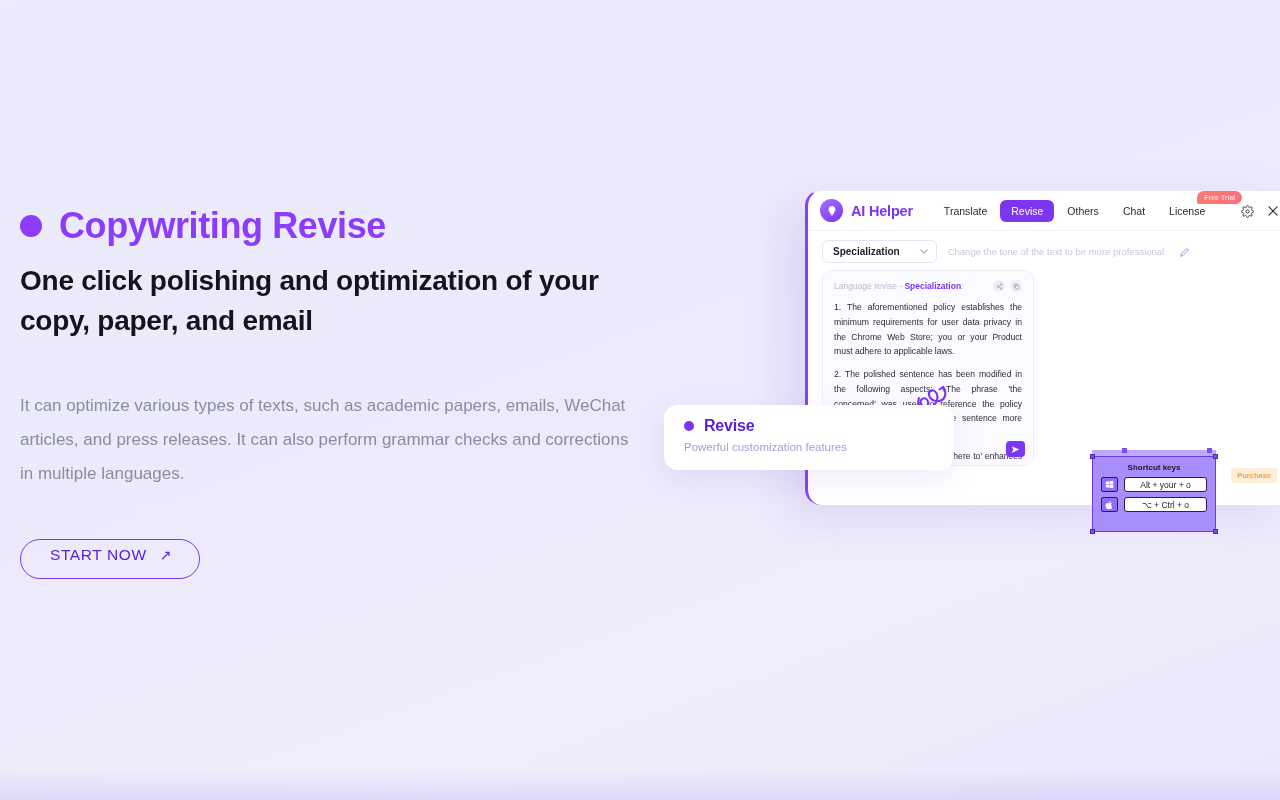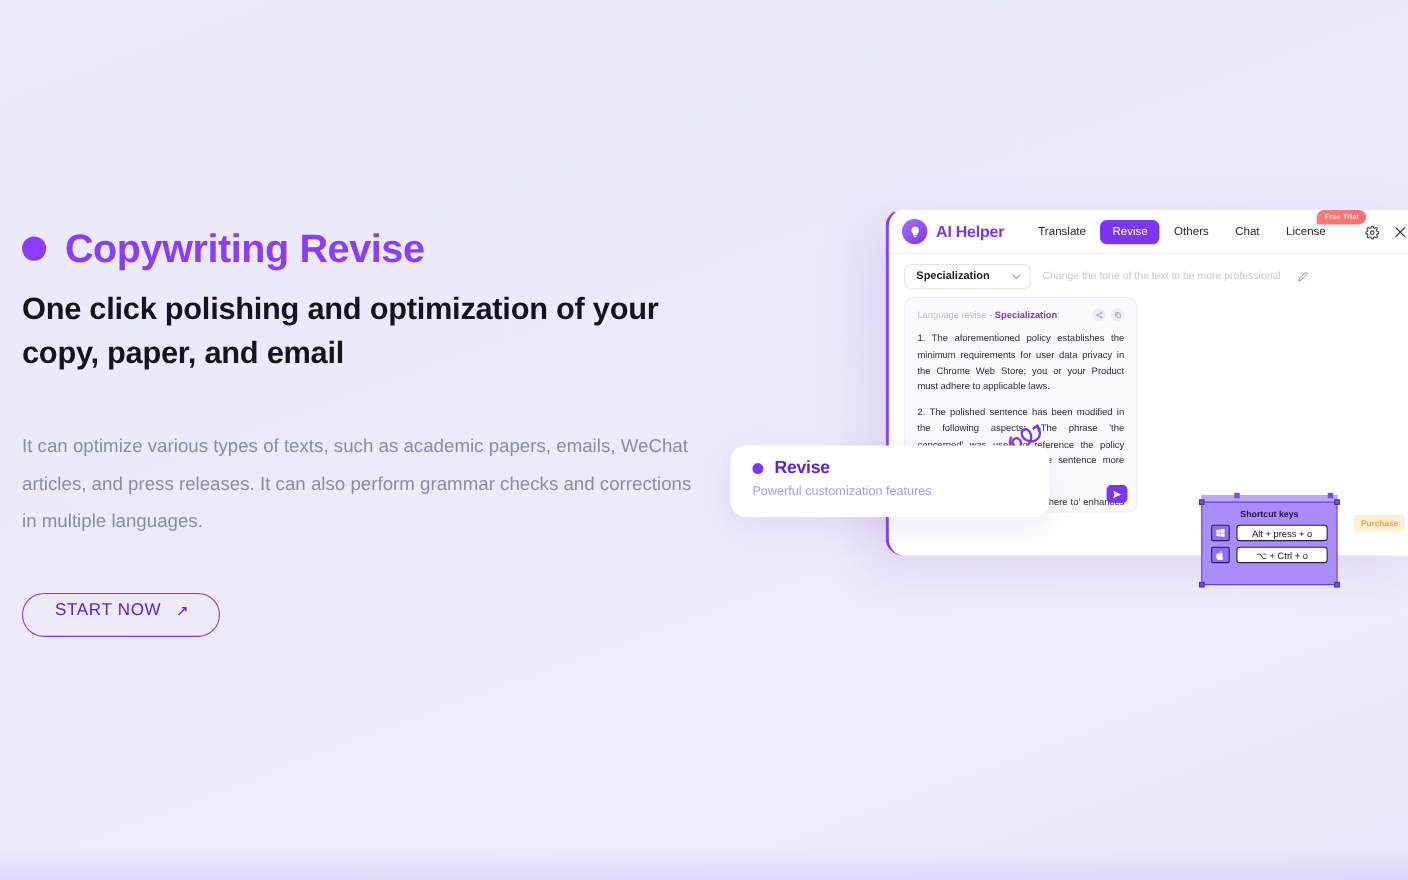--- a/index.html
+++ b/index.html
@@ -385,21 +385,21 @@
 
 <div class="shortcut-popup">
   <div class="shortcut-title">Shortcut keys</div>
 
   <div class="shortcut-row">
     <span class="os-box">
       <svg width="9" height="9" viewBox="0 0 24 24" fill="#ffffff">
         <path d="M2 4.8 10.5 3.5 10.5 11.4 2 11.4z M11.8 3.3 22 2 22 11.4 11.8 11.4z M2 12.6 10.5 12.6 10.5 20.5 2 19.2z M11.8 12.6 22 12.6 22 22 11.8 20.7z"></path>
       </svg>
     </span>
-    <span class="key-box">Alt + press + o</span>
+    <span class="key-box">Alt + your + o</span>
   </div>
 
   <div class="shortcut-row">
     <span class="os-box">
       <svg width="9" height="10" viewBox="0 0 24 24" fill="#ffffff">
         <path d="M16.4 12.6c0-2.7 2.2-4 2.3-4.1-1.3-1.9-3.3-2.1-4-2.1-1.7-.2-3.3 1-4.2 1-.8 0-2.2-1-3.6-.9-1.9 0-3.6 1.1-4.5 2.8-1.9 3.3-.5 8.3 1.4 11 .9 1.3 2 2.8 3.4 2.7 1.4-.05 1.9-.9 3.6-.9s2.1.9 3.6.85c1.5 0 2.4-1.3 3.3-2.6 1-1.5 1.5-3 1.5-3.05-.05 0-2.9-1.1-2.9-4.35z"></path>
         <path d="M13.9 4.4c.75-.9 1.25-2.2 1.1-3.4-1.1.05-2.4.7-3.2 1.6-.7.8-1.3 2.1-1.1 3.3 1.2.1 2.45-.6 3.2-1.5z"></path>
       </svg>
     </span>
     <span class="key-box">⌥ + Ctrl + o</span>

